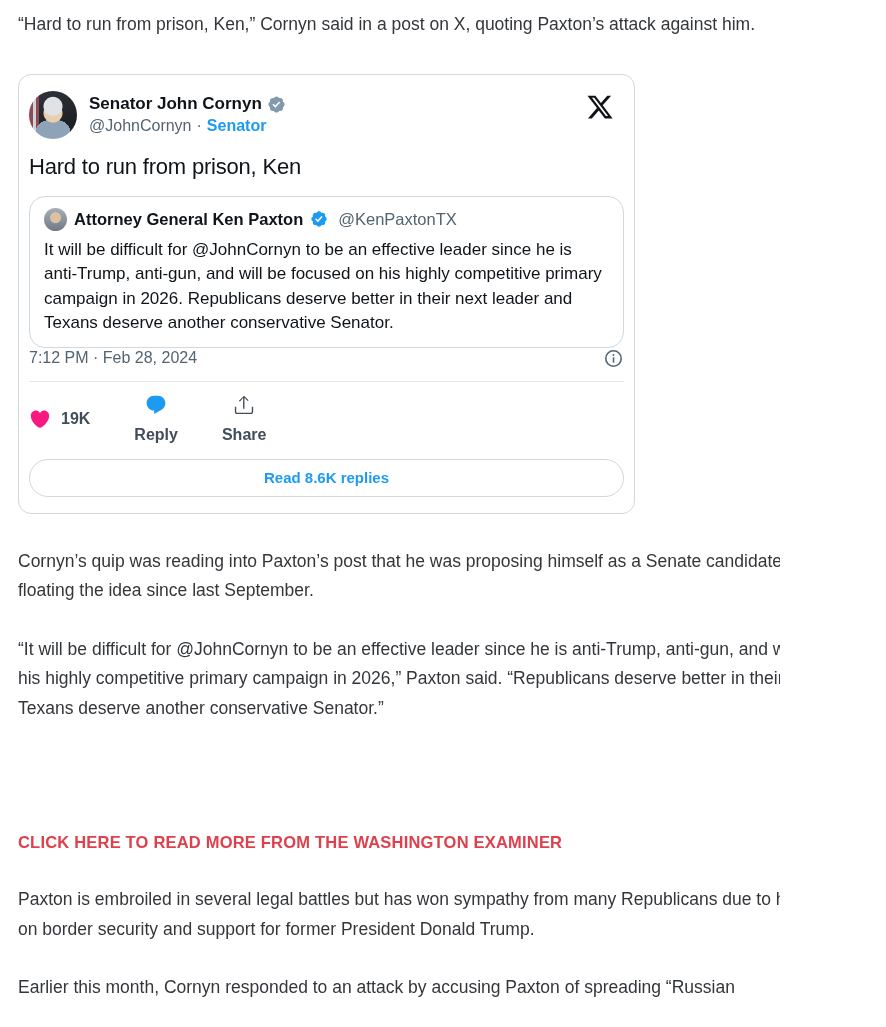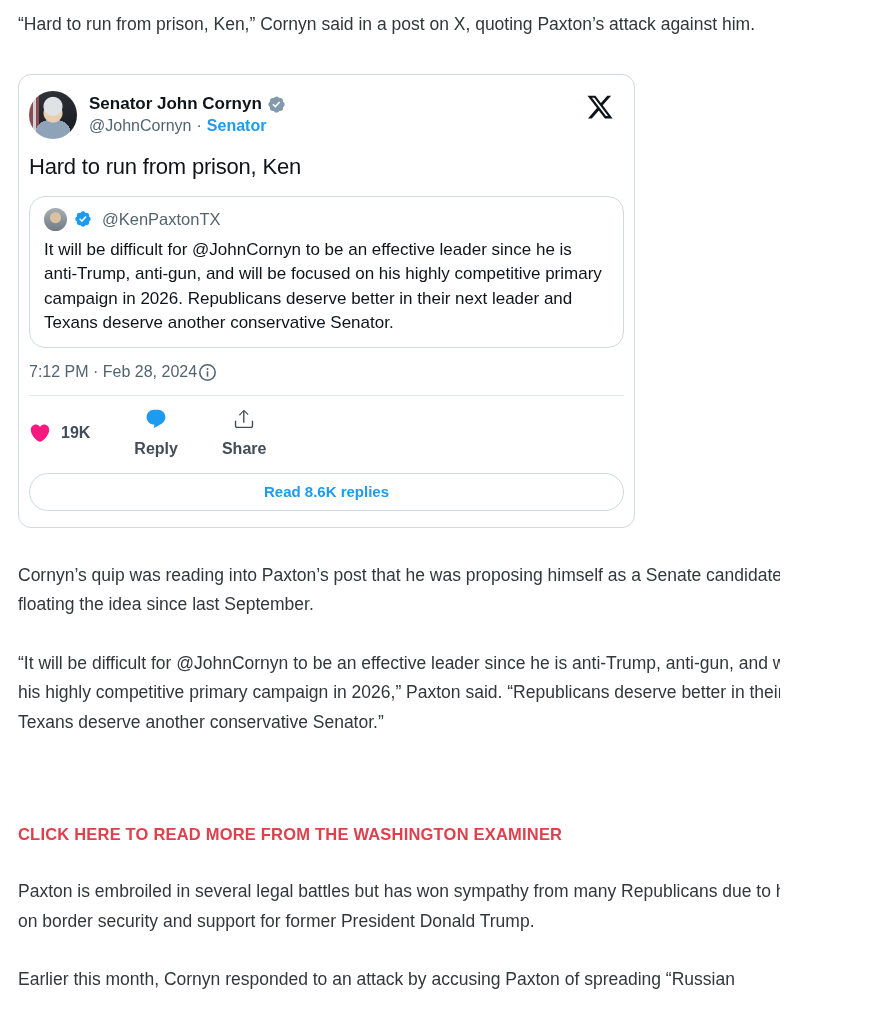--- a/index.html
+++ b/index.html
@@ -40,21 +40,21 @@
   .avatar-sm {
     width:23px; height:23px; border-radius:50%; flex:0 0 23px;
     background:
       radial-gradient(circle at 50% 42%, #dcc0a2 0 5px, rgba(0,0,0,0) 6px),
       linear-gradient(180deg,#a8aeb5,#6f7a85);
   }
   .q-name { font-size:16.5px; font-weight:700; color:#0f1419; white-space:nowrap; }
   .q-handle { font-size:16.5px; color:#536471; margin-left:3px; white-space:nowrap; }
   .q-text { margin-top:7px; font-size:17px; line-height:24.5px; color:#0f1419; }
 
-  .tw-meta { margin-top:14px; display:flex; align-items:center; }
+  .tw-meta { display:flex; align-items:center; justify-content:space-between; }
   .tw-time { font-size:16px; color:#536471; }
   .info-icon { width:21px; height:21px; }
 
   .tw-divider { margin-top:12px; border:0; border-top:1px solid #e1e8ed; }
 
   .tw-actions { margin-top:12px; display:flex; align-items:center; }
   .action { display:flex; align-items:center; gap:10px; cursor:pointer; }
   .action + .action { margin-left:44px;flex-direction:column; }
   .action-label { font-size:16px; font-weight:700; color:#414d58; }
   .icon-22 { width:22px; height:22px; display:block; }
@@ -65,21 +65,21 @@
     display:flex; align-items:center; justify-content:center;
     font-size:15px; font-weight:700; color:#1d9bf0; cursor:pointer;
     font-family:"Liberation Sans", sans-serif;
   }
 
   
   .article-text { width:902px; }
   .para { font-size:17.5px; line-height:29.5px; color:#33363a; }
   .p1 { margin-top:33px; }
   .p2 { margin-top:29px; }
-  .cta { display:inline-block; margin-top:88px; font-size:16.5px; font-weight:600; letter-spacing:0.2px; color:#de404c; text-decoration:none; }
+  .cta { display:inline-block; margin-top:110px; font-size:16.5px; font-weight:600; letter-spacing:0.2px; color:#de404c; text-decoration:none; }
   .p3 { margin-top:33px; }
   .p4 { margin-top:29px; }
 </style>
 </head>
 <body>
 
 <div class="page">
   <div class="article">
 
     <p class="lede para">“Hard to run from prison, Ken,” Cornyn said in a post on X, quoting Paxton’s attack against him.</p>
@@ -109,20 +109,21 @@
             <a class="follow-link">Senator</a>
           </div>
         </div>
       </div>
 
       <div class="tw-text">Hard to run from prison, Ken</div>
 
       <div class="quoted-card">
         <div class="q-header">
           <div class="avatar-sm"></div>
+          <span class="q-name">Attorney General Ken Paxton</span>
           <span class="badge badge-sm">
             <svg viewBox="0 0 24 24" width="18" height="18">
               <path fill="#1d9bf0" fill-rule="evenodd" clip-rule="evenodd" d="M12 1.75c-1.43 0-2.67.88-3.34 2.19-1.39-.46-2.9-.2-3.91.81s-1.27 2.52-.81 3.91c-1.31.67-2.19 1.91-2.19 3.34s.88 2.67 2.19 3.34c-.46 1.39-.2 2.9.81 3.91s2.52 1.27 3.91.81c.67 1.31 1.91 2.19 3.34 2.19s2.67-.88 3.34-2.19c1.39.46 2.9.2 3.91-.81s1.27-2.52.81-3.91c1.31-.67 2.19-1.91 2.19-3.34s-.88-2.67-2.19-3.34c.46-1.39.2-2.9-.81-3.91s-2.52-1.27-3.91-.81c-.67-1.31-1.91-2.19-3.34-2.19zm-1.46 14.45l6.2-6.77-1.47-1.36-4.8 5.23-2.26-2.26-1.41 1.42 3.74 3.74z"></path>
             </svg>
           </span>
           <span class="q-handle">@KenPaxtonTX</span>
         </div>
         <div class="q-text">It will be difficult for @JohnCornyn to be an effective leader since he is anti-Trump, anti-gun, and will be focused on his highly competitive primary campaign in 2026. Republicans deserve better in their next leader and Texans deserve another conservative Senator.</div>
       </div>
 

